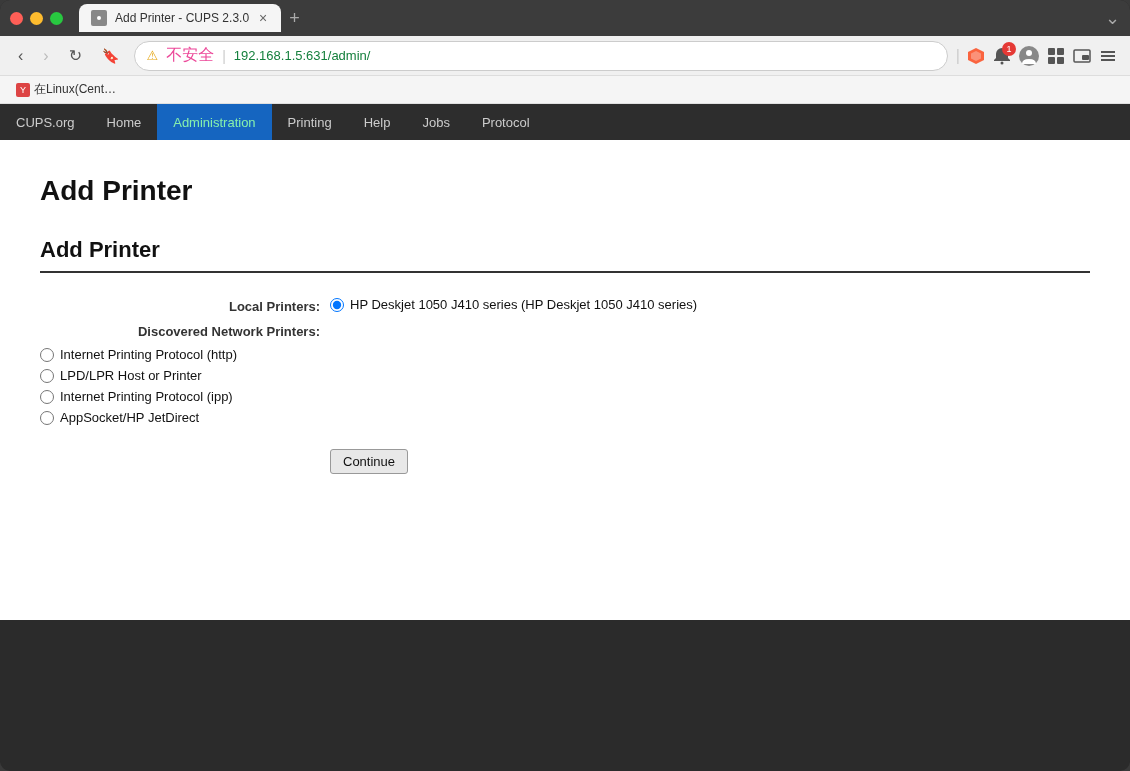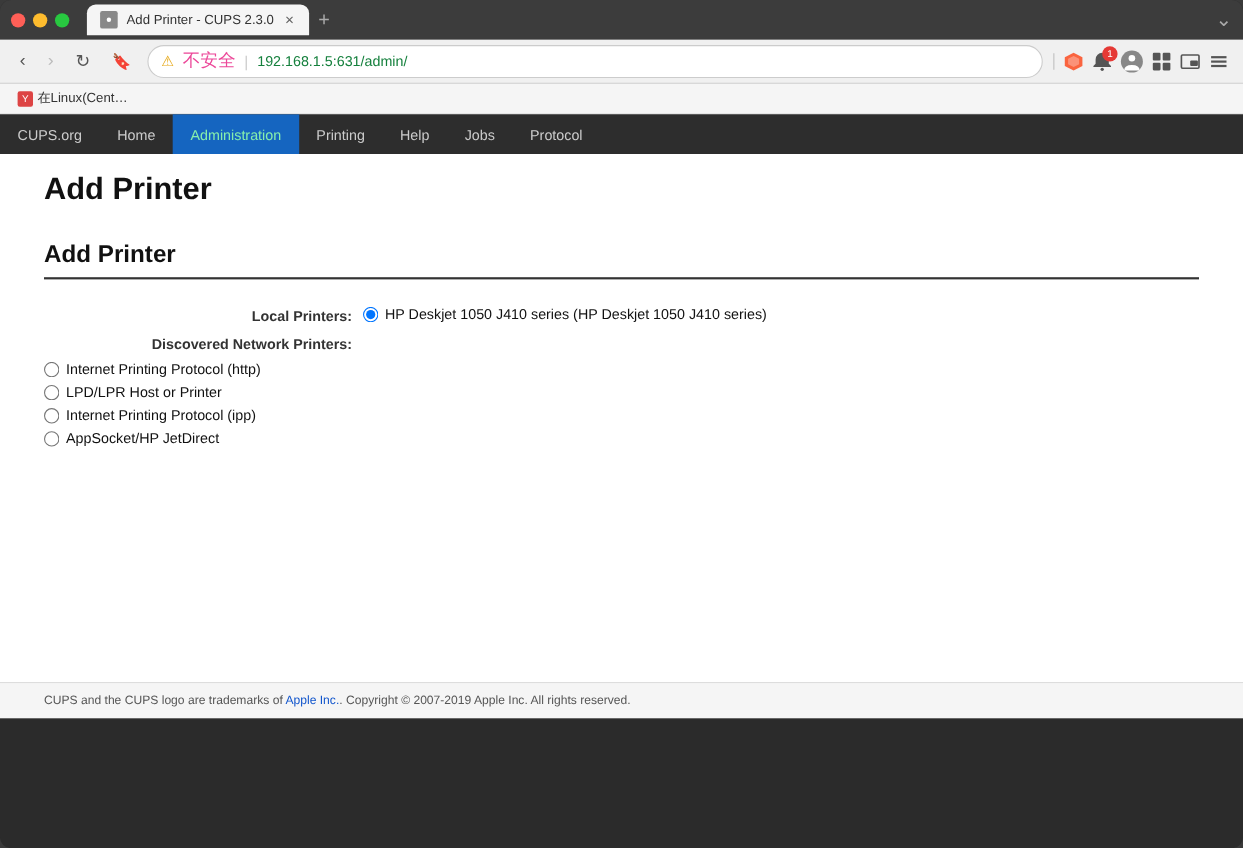--- a/index.html
+++ b/index.html
@@ -183,21 +183,21 @@
       text-decoration: none;
     }
     .cups-nav-item.active {
       background: #1565c0;
       color: #86efac;
     }
 
     
     .page-content {
       background: white;
-      padding: 16px 40px;
+      padding: 35px 40px;
       min-height: 480px;
     }
     .page-title {
       font-size: 28px;
       font-weight: bold;
       color: #111;
       margin-bottom: 30px;
     }
     .section-title {
       font-size: 22px;
@@ -423,20 +423,21 @@
             <input type="radio" name="printer" style="">
             <span>Internet Printing Protocol (ipp)</span>
           </label>
           <label class="radio-option">
             <input type="radio" name="printer" style="">
             <span>AppSocket/HP JetDirect</span>
           </label>
         </div>
       </div>
 
+      <div class="form-row">
+        <div class="form-label"></div>
+        <button class="continue-btn">Continue</button>
+      </div>
     </div>
   </div>
 
-  <div class="page-footer">
-    <span>CUPS and the CUPS logo are trademarks of </span><a href="#">Apple Inc.</a><span>. Copyright © 2007-2019 Apple Inc. All rights reserved.</span>
-  </div>
 
 </div>
 
 </body></html>

